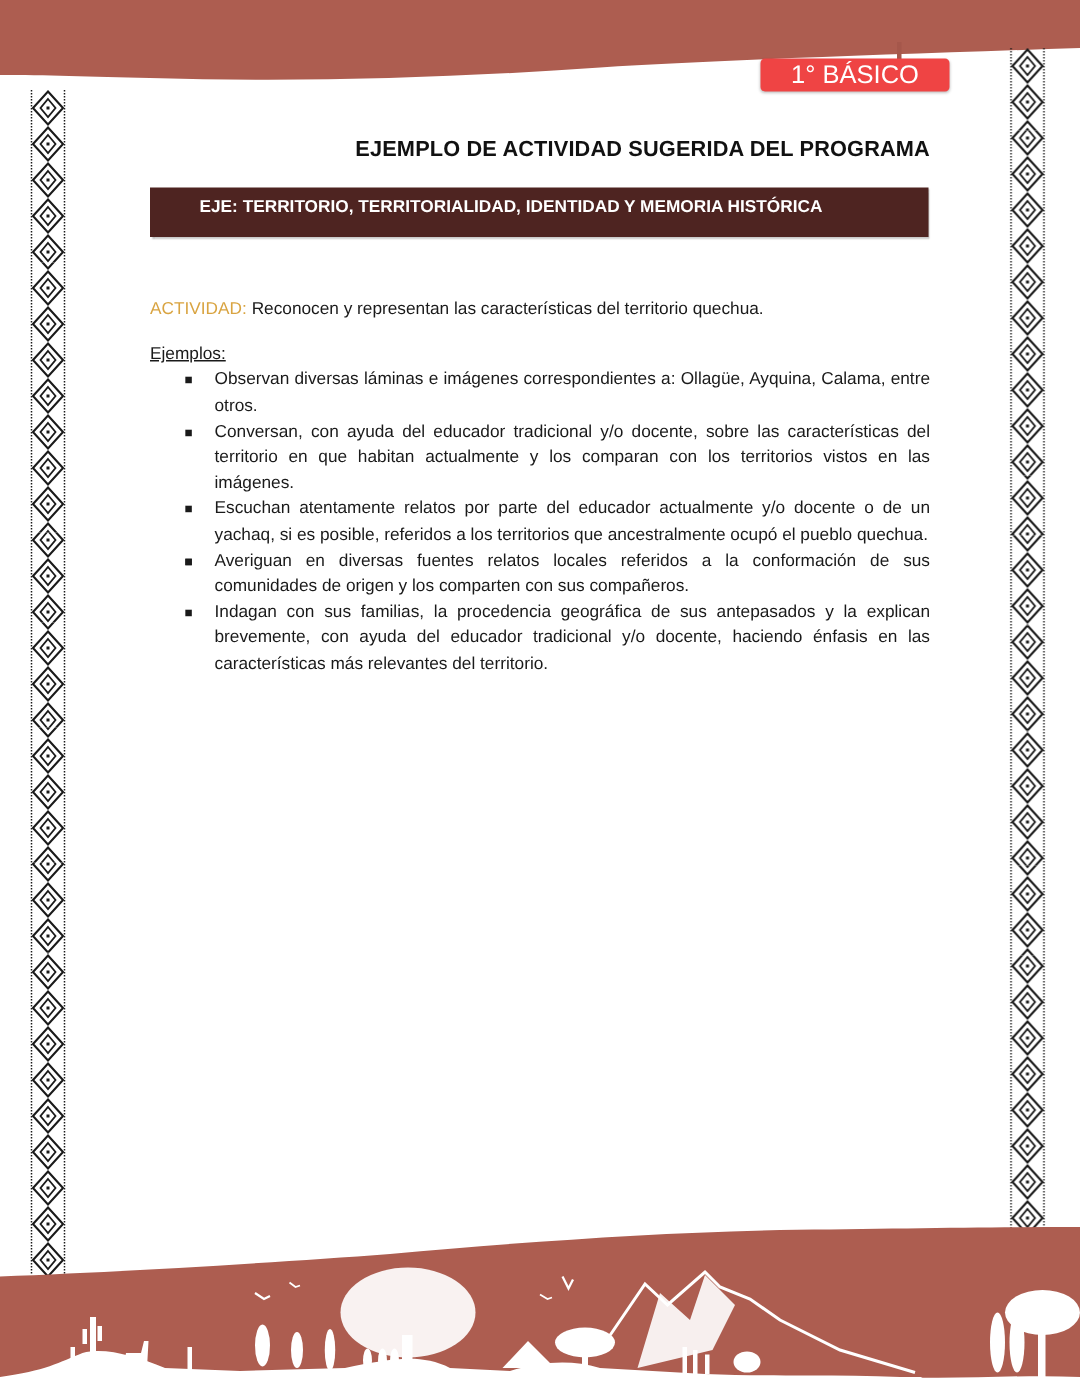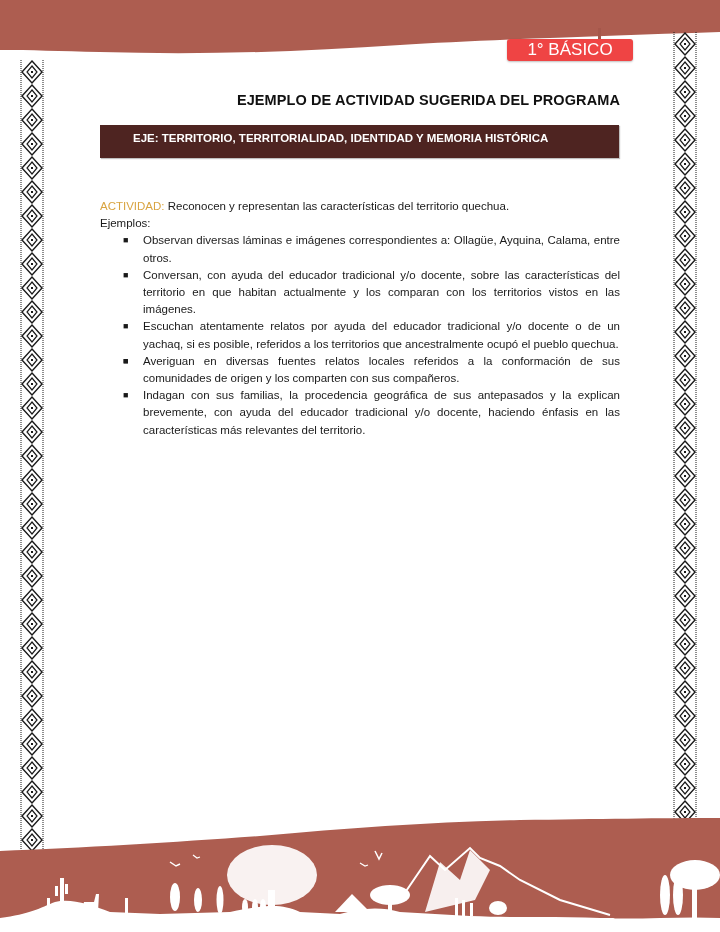--- a/index.html
+++ b/index.html
@@ -29,21 +29,21 @@
   .eje-banner {
     left: 100px; top: 125px; width: 519px; height: 33px;
     background: #4e2421; box-shadow: 1px 1px 1px rgba(0,0,0,0.25);
   }
   .eje-text {
     position: absolute; left: 10px; top: 7px;
     color: #fff; font-size: 11.5px; font-weight: bold; margin-left: 23px;
   }
   .content { left: 100px; top: 198px; width: 520px; font-size: 11.5px; line-height: 17.2px; }
   .activity-label { color: #d9a441; margin-top: 48px; }
-  .ejemplos { margin-top: 0; }
+  .ejemplos { margin-top: 13px; text-decoration: underline; }
   ul.items { list-style: none; margin: 0; padding: 0; }
   ul.items li { position: relative; padding-left: 43px; text-align: justify; }
   ul.items li .bullet {
     position: absolute; left: 23px; top: 0; font-size: 9px;
   }
   b { font-weight: normal; }
 </style>
 </head>
 <body>
 
@@ -152,21 +152,21 @@
 
 <div class="abs content">
   <div>
     <span class="activity-label">ACTIVIDAD:</span>
     <span>Reconocen y representan las características del territorio quechua.</span>
   </div>
   <div class="ejemplos">Ejemplos:</div>
   <ul class="items">
     <li><span class="bullet">■</span><span>Observan diversas láminas e imágenes correspondientes a: Ollagüe, Ayquina, Calama, entre otros.</span></li>
     <li><span class="bullet">■</span><span>Conversan, con ayuda del educador tradicional y/o docente, sobre las características del territorio en que habitan actualmente y los comparan con los territorios vistos en las imágenes.</span></li>
-    <li><span class="bullet">■</span><span>Escuchan atentamente relatos por ayuda del educador tradicional y/o docente o de un </span><b>yachaq</b><span>, si es posible, referidos a los territorios que ancestralmente ocupó el pueblo quechua.</span></li>
+    <li><span class="bullet">■</span><span>Escuchan atentamente relatos por parte del educador actualmente y/o docente o de un </span><b>yachaq</b><span>, si es posible, referidos a los territorios que ancestralmente ocupó el pueblo quechua.</span></li>
     <li><span class="bullet">■</span></li>
     <li><span class="bullet">■</span><span>Averiguan en diversas fuentes relatos locales referidos a la conformación de sus comunidades de origen y los comparten con sus compañeros.</span></li>
     <li><span class="bullet">■</span><span>Indagan con sus familias, la procedencia geográfica de sus antepasados y la explican brevemente, con ayuda del educador tradicional y/o docente, haciendo énfasis en las características más relevantes del territorio.</span></li>
   </ul>
 </div>
 
 <svg class="abs bottom-wave" viewBox="0 815 720 117" preserveAspectRatio="none">
   <path d="M0,851 C80,848 180,842 260,836 C350,828 430,822 520,820 C600,819 660,818 720,818 L720,932 L0,932 Z" fill="#ad5d50"></path>
 
   <path d="M0,932 L0,918 C30,914 40,908 55,902 C70,898 90,904 110,912 L160,914 L230,912 C260,906 280,902 300,912 L340,914 C360,908 380,906 400,912 L470,916 C520,918 560,916 600,918 C640,920 680,916 720,918 L720,932 Z" fill="#ffffff"></path>

